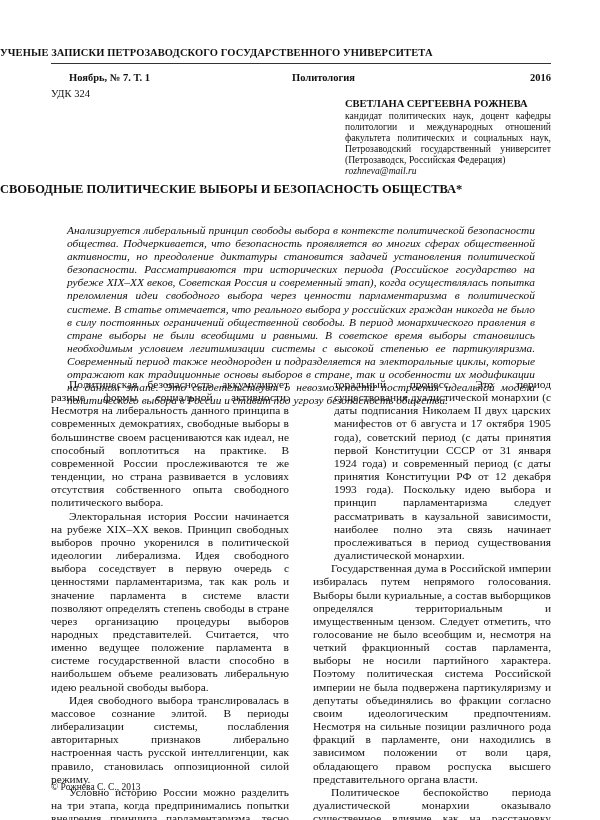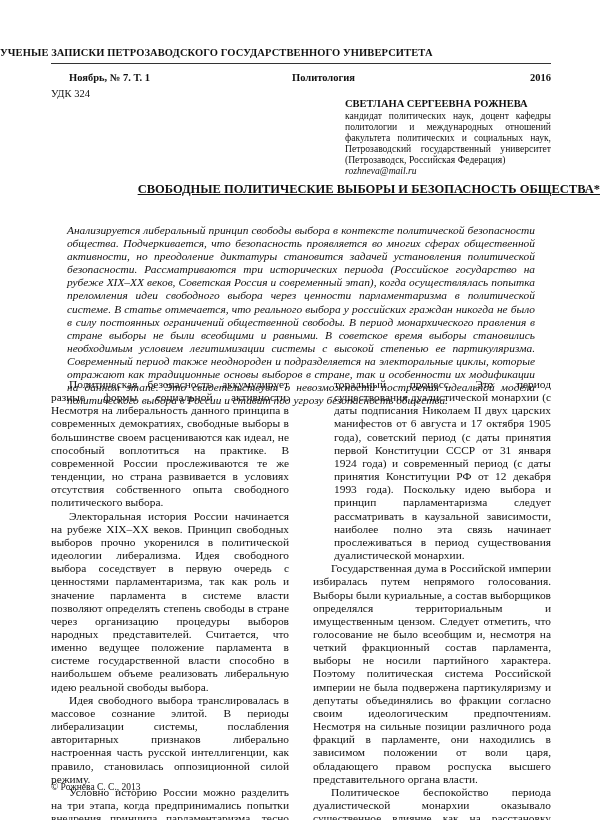--- a/index.html
+++ b/index.html
@@ -11,22 +11,22 @@
   .meta-row { position: absolute; top: 72px; left: 51px; width: 500px; height: 14px;
               font-weight: bold; font-size: 10.5px; }
   .meta-left { position: absolute; left: 18px; text-align: right; }
   .meta-center { position: absolute; left: 212px; margin-left: 29px; }
   .meta-right { position: absolute; right: 0; }
   .udk { position: absolute; top: 88px; left: 51px; font-size: 10.5px; }
   .author-block { position: absolute; top: 98px; left: 345px; width: 206px; font-size: 9.6px; line-height: 11px; }
   .author-name { text-align: left; font-weight: bold; font-size: 10.5px; margin-bottom: 1px; }
   .author-info { text-align: justify; }
   .author-email { font-style: italic; }
-  .title { position: absolute; top: 182px; left: 0; width: 600px; text-align: right;
-           font-weight: bold; font-size: 12.5px; text-decoration: underline; }
+  .title { position: absolute; top: 182px; left: 0; width: 600px; text-align: left;
+           font-weight: bold; font-size: 12.5px; }
   .abstract { position: absolute; top: 208px; left: 51px; width: 500px; font-size: 11.4px;
               line-height: 13.1px; text-align: justify; }
   .abstract p { margin: 16px; font-style: italic; }
   .keywords { font-size: 9.3px; line-height: 12px; text-align: left; }
   .col { position: absolute; top: 378px; width: 238px; font-size: 11.4px; line-height: 13.15px;
          text-align: justify; hyphens: manual; }
   .col p { margin: 0; text-indent: 18px; }
   .col p.cont { text-indent: 0; margin-left: 21px; }
   .col-left { left: 51px; }
   .col-right { left: 313px; }

